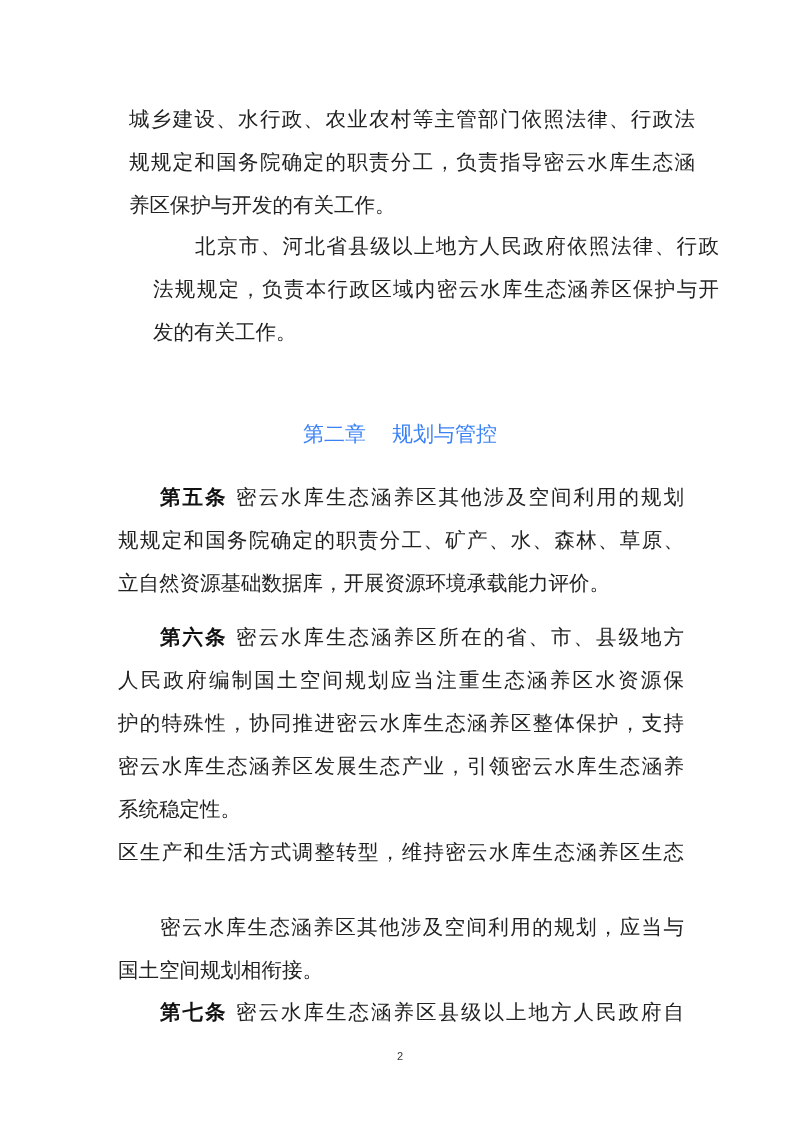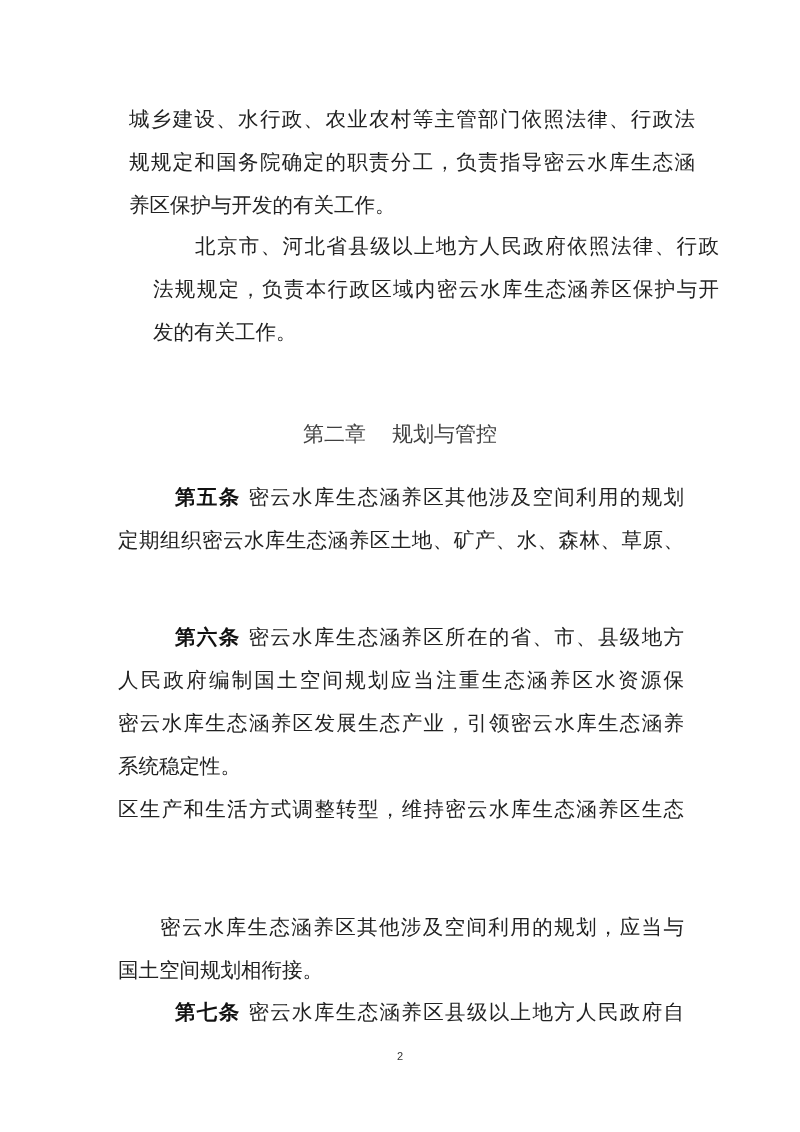--- a/index.html
+++ b/index.html
@@ -4,23 +4,23 @@
 <style>
   html, body { margin: 0; padding: 0; background: #ffffff; }
   body { width: 800px; height: 1132px; position: relative; overflow: hidden;
          font-family: "DejaVu Sans", "Liberation Sans", sans-serif; color: #1a1a1a; }
   .page { position: absolute; left: 0; top: 0; width: 800px; height: 1132px; background: #fff; }
   .text-block { position: absolute; left: 118px; width: 566px; }
   .line { height: 43px; line-height: 43px; font-size: 20.5px; white-space: nowrap;
           text-align: justify; text-align-last: justify; letter-spacing: 0px; color: #222; }
   .line.last { text-align-last: left; }
   .line.indent { padding-left: 42px; }
-  .bold { font-weight: bold; color: #111; margin-left: 15px; }
+  .bold { font-weight: bold; color: #111; }
   .heading { position: absolute; left: 0; width: 800px; top: 414px; text-align: center;
-             font-size: 21px; line-height: 40px; color: #404040; }
+             font-size: 21px; line-height: 40px; color: #3b82f6; }
   .heading span { display: inline-block; }
   .heading .gap { width: 26px; }
   .page-number { position: absolute; top: 1050px; left: 0; width: 800px; text-align: center;
                  font-size: 11px; color: #333; font-family: "Liberation Sans", sans-serif; }
 </style>
 </head>
 <body>
 
 <div class="page">
 
@@ -38,29 +38,31 @@
 
   <div class="heading">
     <span>第二章</span><span class="gap"></span><span>规划与管控</span>
   </div>
 
   <div class="text-block" style="top:476px;">
     <div class="line indent">
       <span class="bold">第五条</span>
       <span>密云水库生态涵养区其他涉及空间利用的规划</span>
     </div>
-    <div class="line">定期组织密云水库生态涵养区土地、矿产、水、森林、草原、</div>
+    <div class="line">规规定和国务院确定的职责分工、矿产、水、森林、草原、</div>
+    <div class="line last">立自然资源基础数据库，开展资源环境承载能力评价。</div>
   </div>
 
   <div class="text-block" style="top:616px;">
     <div class="line indent">
       <span class="bold">第六条</span>
       <span>密云水库生态涵养区所在的省、市、县级地方</span>
     </div>
     <div class="line">人民政府编制国土空间规划应当注重生态涵养区水资源保</div>
+    <div class="line">护的特殊性，协同推进密云水库生态涵养区整体保护，支持</div>
     <div class="line">密云水库生态涵养区发展生态产业，引领密云水库生态涵养</div>
     <div class="line last">系统稳定性。</div>
     <div class="line">区生产和生活方式调整转型，维持密云水库生态涵养区生态</div>
   </div>
 
   <div class="text-block" style="top:991px;">
     <div class="line indent">
       <span class="bold">第七条</span>
       <span>密云水库生态涵养区县级以上地方人民政府自</span>
     </div>

